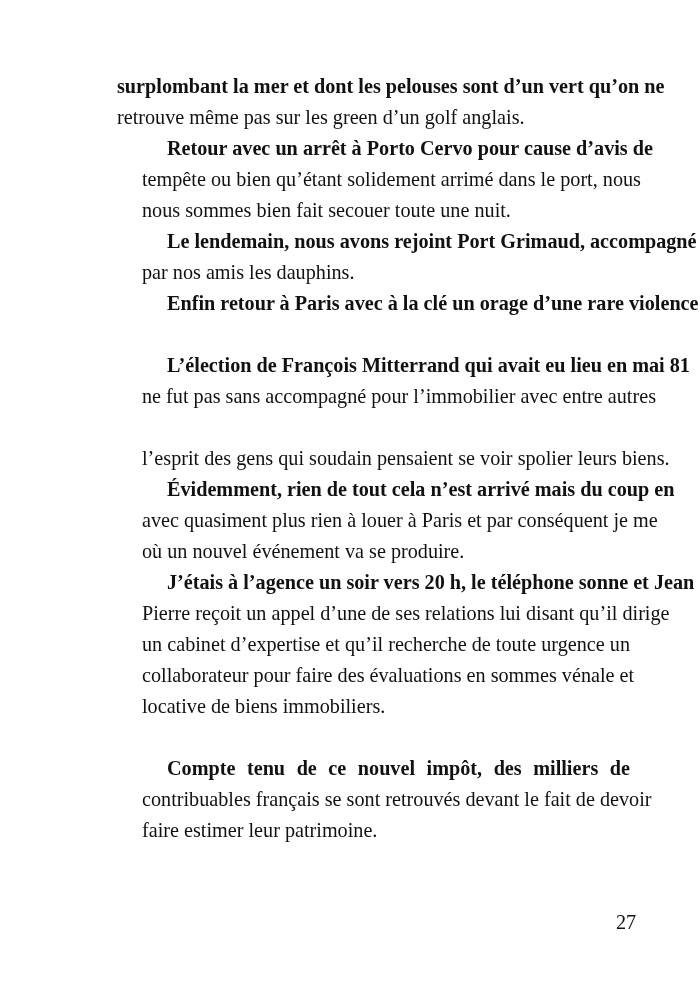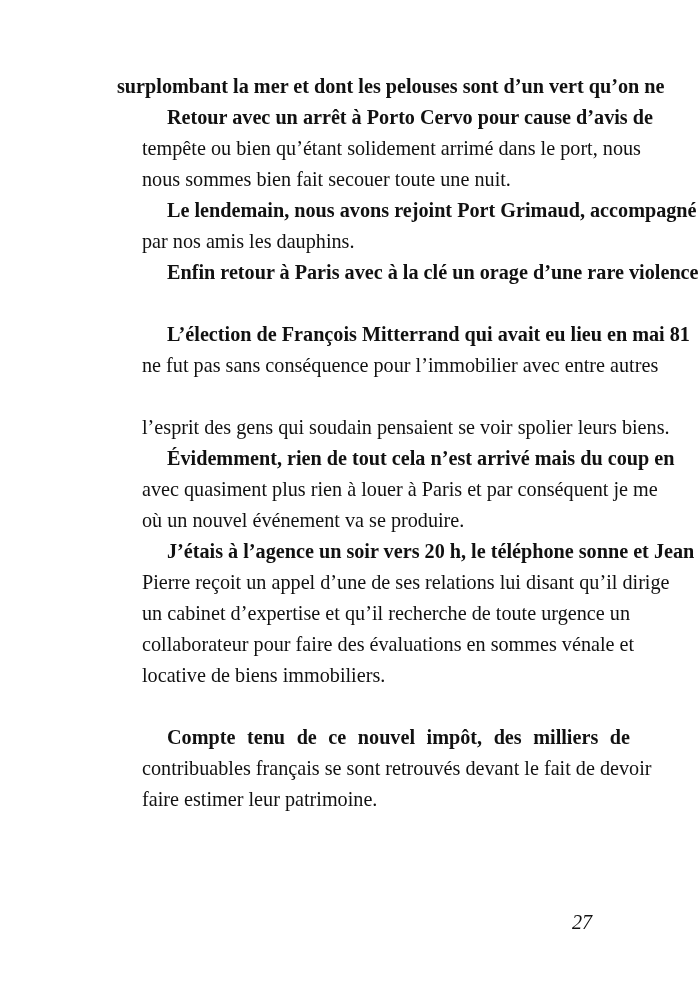--- a/index.html
+++ b/index.html
@@ -45,34 +45,34 @@
       font-weight: bold;
     }
     .para.noindent .ln.first {
       padding-left: 0;
     }
     .gap {
       height: 31px;
     }
     .page-number {
       position: absolute;
-      left: 572px;
+      left: 616px;
       top: 910px;
       font-size: 20.2px;
       line-height: 24px;
-      font-style: italic;
     }
   </style>
 </head>
 <body>
 
 <div class="page">
 
   <p class="para noindent">
     <span class="ln first">surplombant la mer et dont les pelouses sont d’un vert qu’on ne</span>
+    <span class="ln last">retrouve même pas sur les green d’un golf anglais.</span>
   </p>
 
   <p class="para">
     <span class="ln first">Retour avec un arrêt à Porto Cervo pour cause d’avis de</span>
     <span class="ln">tempête ou bien qu’étant solidement arrimé dans le port, nous</span>
     <span class="ln last">nous sommes bien fait secouer toute une nuit.</span>
   </p>
 
   <p class="para">
     <span class="ln first">Le lendemain, nous avons rejoint Port Grimaud, accompagné</span>
@@ -80,21 +80,21 @@
   </p>
 
   <p class="para">
     <span class="ln first">Enfin retour à Paris avec à la clé un orage d’une rare violence</span>
   </p>
 
   <div class="gap"></div>
 
   <p class="para">
     <span class="ln first">L’élection de François Mitterrand qui avait eu lieu en mai 81</span>
-    <span class="ln">ne fut pas sans conséquence pour l’immobilier avec entre autres</span>
+    <span class="ln">ne fut pas sans accompagné pour l’immobilier avec entre autres</span>
   </p>
 
   <div class="gap"></div>
 
   <p class="para">
     <span class="ln last">l’esprit des gens qui soudain pensaient se voir spolier leurs biens.</span>
   </p>
 
   <p class="para">
     <span class="ln first">Évidemment, rien de tout cela n’est arrivé mais du coup en</span>

